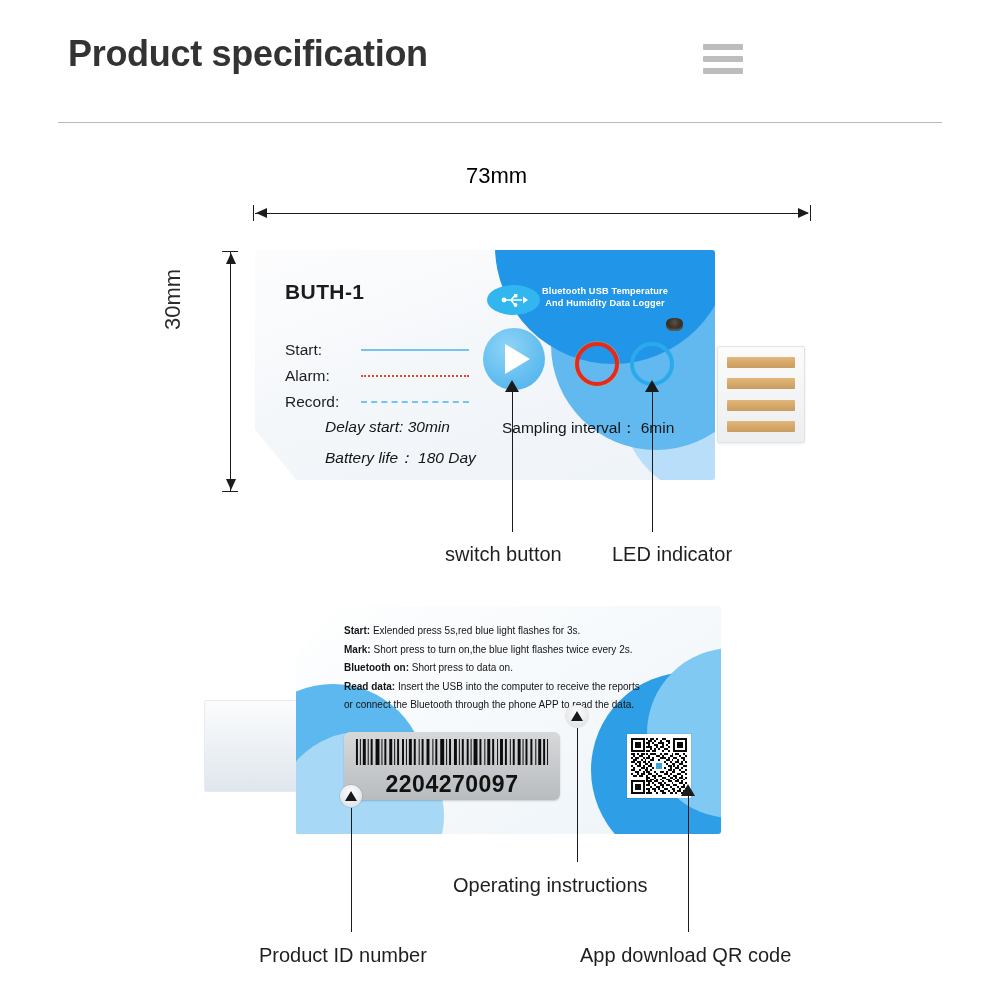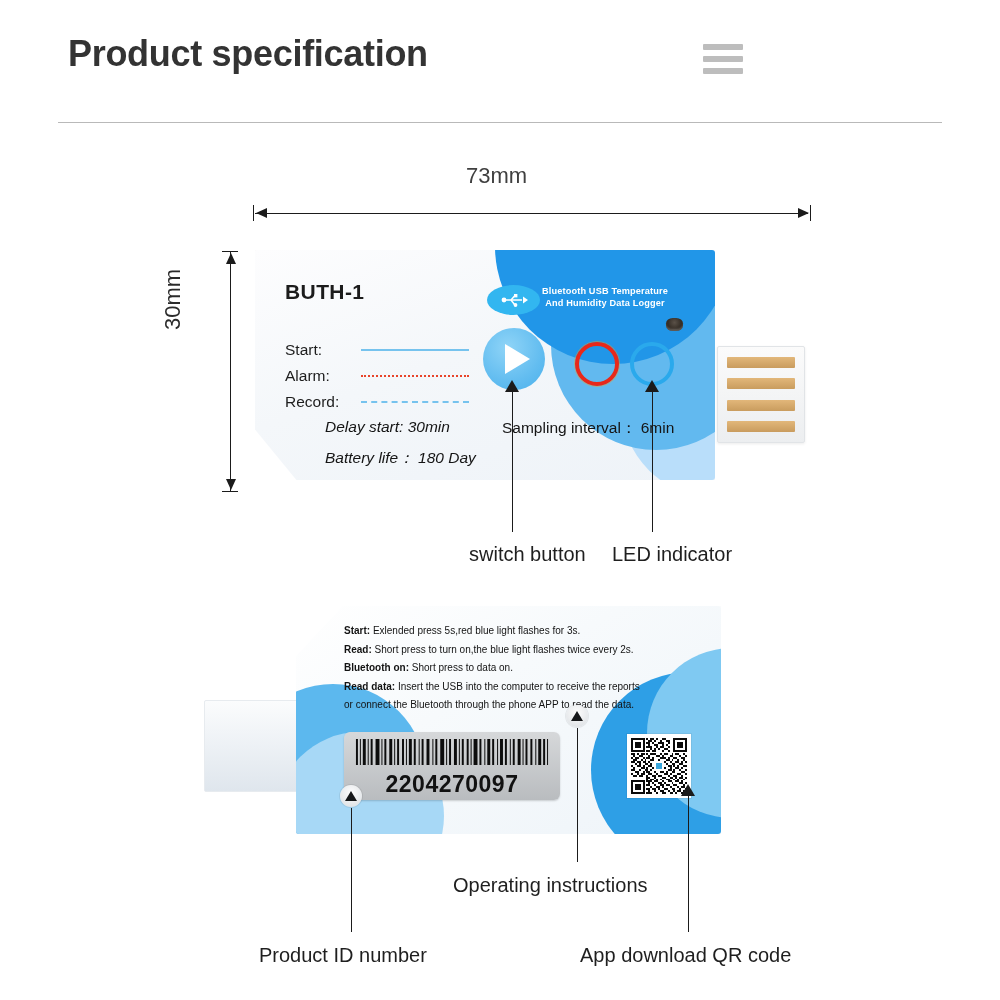--- a/index.html
+++ b/index.html
@@ -28,21 +28,21 @@
   }
   .hamburger span { display:block; width: 40px; height: 6px; background: #bdbdbd; border-radius:1px; }
   .header-divider {
     position: absolute; left: 58px; top: 122px; width: 884px; height: 1px;
     background: #b9b9b9;
   }
 
   
   .dim-width-label {
     position: absolute; left: 466px; top: 163px;
-    font-size: 22px; color: #404040;
+    font-size: 22px; color: #000000;
   }
   .dim-width-line {
     position: absolute; left: 255px; top: 213px; width: 553px; height: 1px;
     background: #1b1b1b;
   }
   .dim-cap {
     position: absolute; width: 1px; height: 16px; background:#1b1b1b;
   }
   .dim-cap.left  { left: 253px; top: 205px; }
   .dim-cap.right { left: 810px; top: 205px; }
@@ -173,21 +173,21 @@
 
   
   .callout-line { position: absolute; width: 1px; background: #1b1b1b; }
   .callout-text { position: absolute; font-size: 20px; color: #1f1f1f; white-space: nowrap; }
   .c1-line { left: 512px; top: 386px; height: 146px; }
   .c1-arrow {
     position: absolute; left: 505px; top: 380px; width: 0; height: 0;
     border-left: 7px solid transparent; border-right: 7px solid transparent;
     border-bottom: 12px solid #1b1b1b;
   }
-  .c1-text { left: 445px; top: 543px; margin-left: 24px; }
+  .c1-text { left: 445px; top: 543px; }
   .c2-line { left: 652px; top: 386px; height: 146px; }
   .c2-arrow {
     position: absolute; left: 645px; top: 380px; width: 0; height: 0;
     border-left: 7px solid transparent; border-right: 7px solid transparent;
     border-bottom: 12px solid #1b1b1b;
   }
   .c2-text { left: 612px; top: 543px; }
 
   
   .usb-tab {
@@ -382,21 +382,21 @@
       <div class="dev2-c2"></div>
       <div class="dev2-c3"></div>
       <div class="dev2-c4"></div>
 
       <div class="instructions">
         <div>
           <span class="lbl">Start:</span>
           <span>Exlended press 5s,red blue light flashes for 3s.</span>
         </div>
         <div>
-          <span class="lbl">Read:</span>
+          <span class="lbl">Mark:</span>
           <span>Short press to turn on,the blue light flashes twice every 2s.</span>
         </div>
         <div>
           <span class="lbl">Bluetooth on:</span>
           <span>Short press to data on.</span>
         </div>
         <div>
           <span class="lbl">Read data:</span>
           <span>Insert the USB into the computer to receive the reports</span>
         </div>

